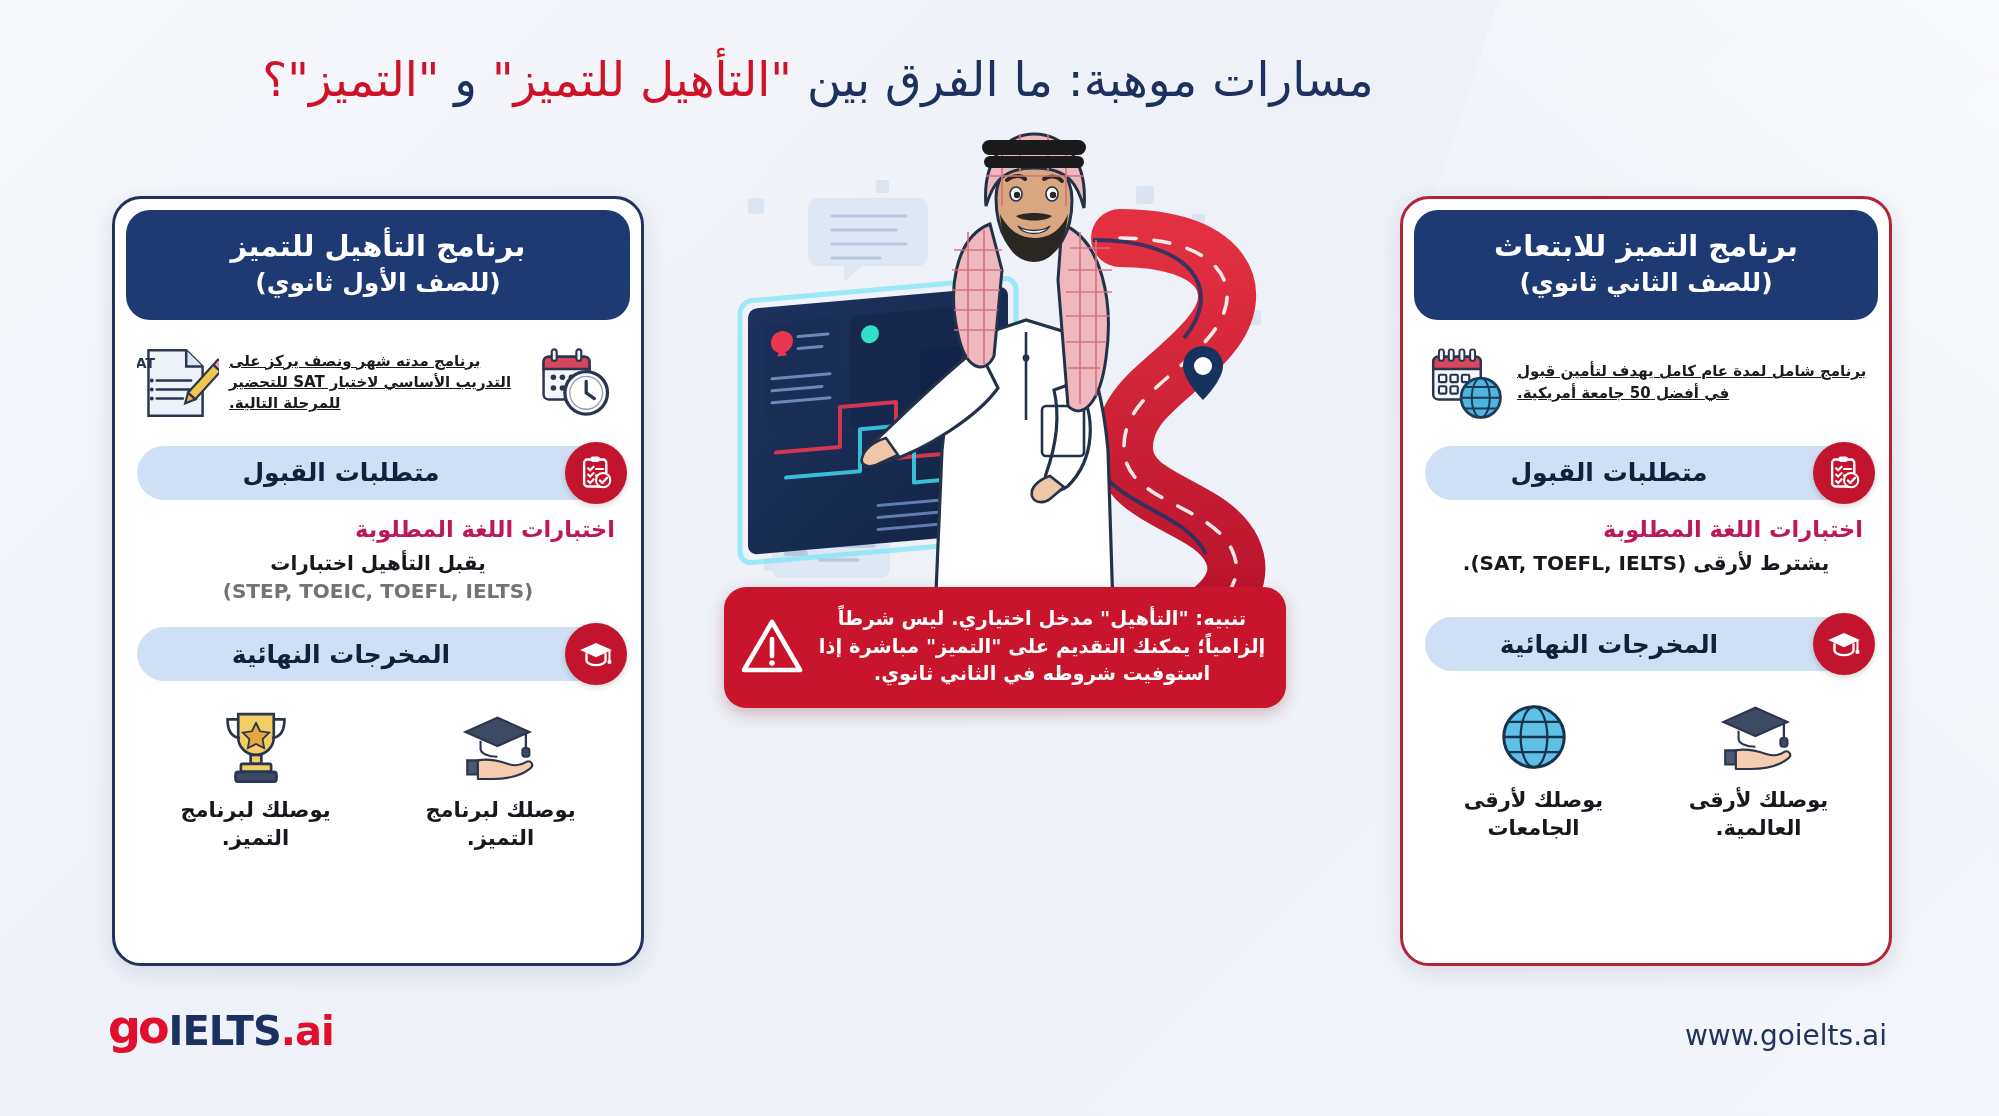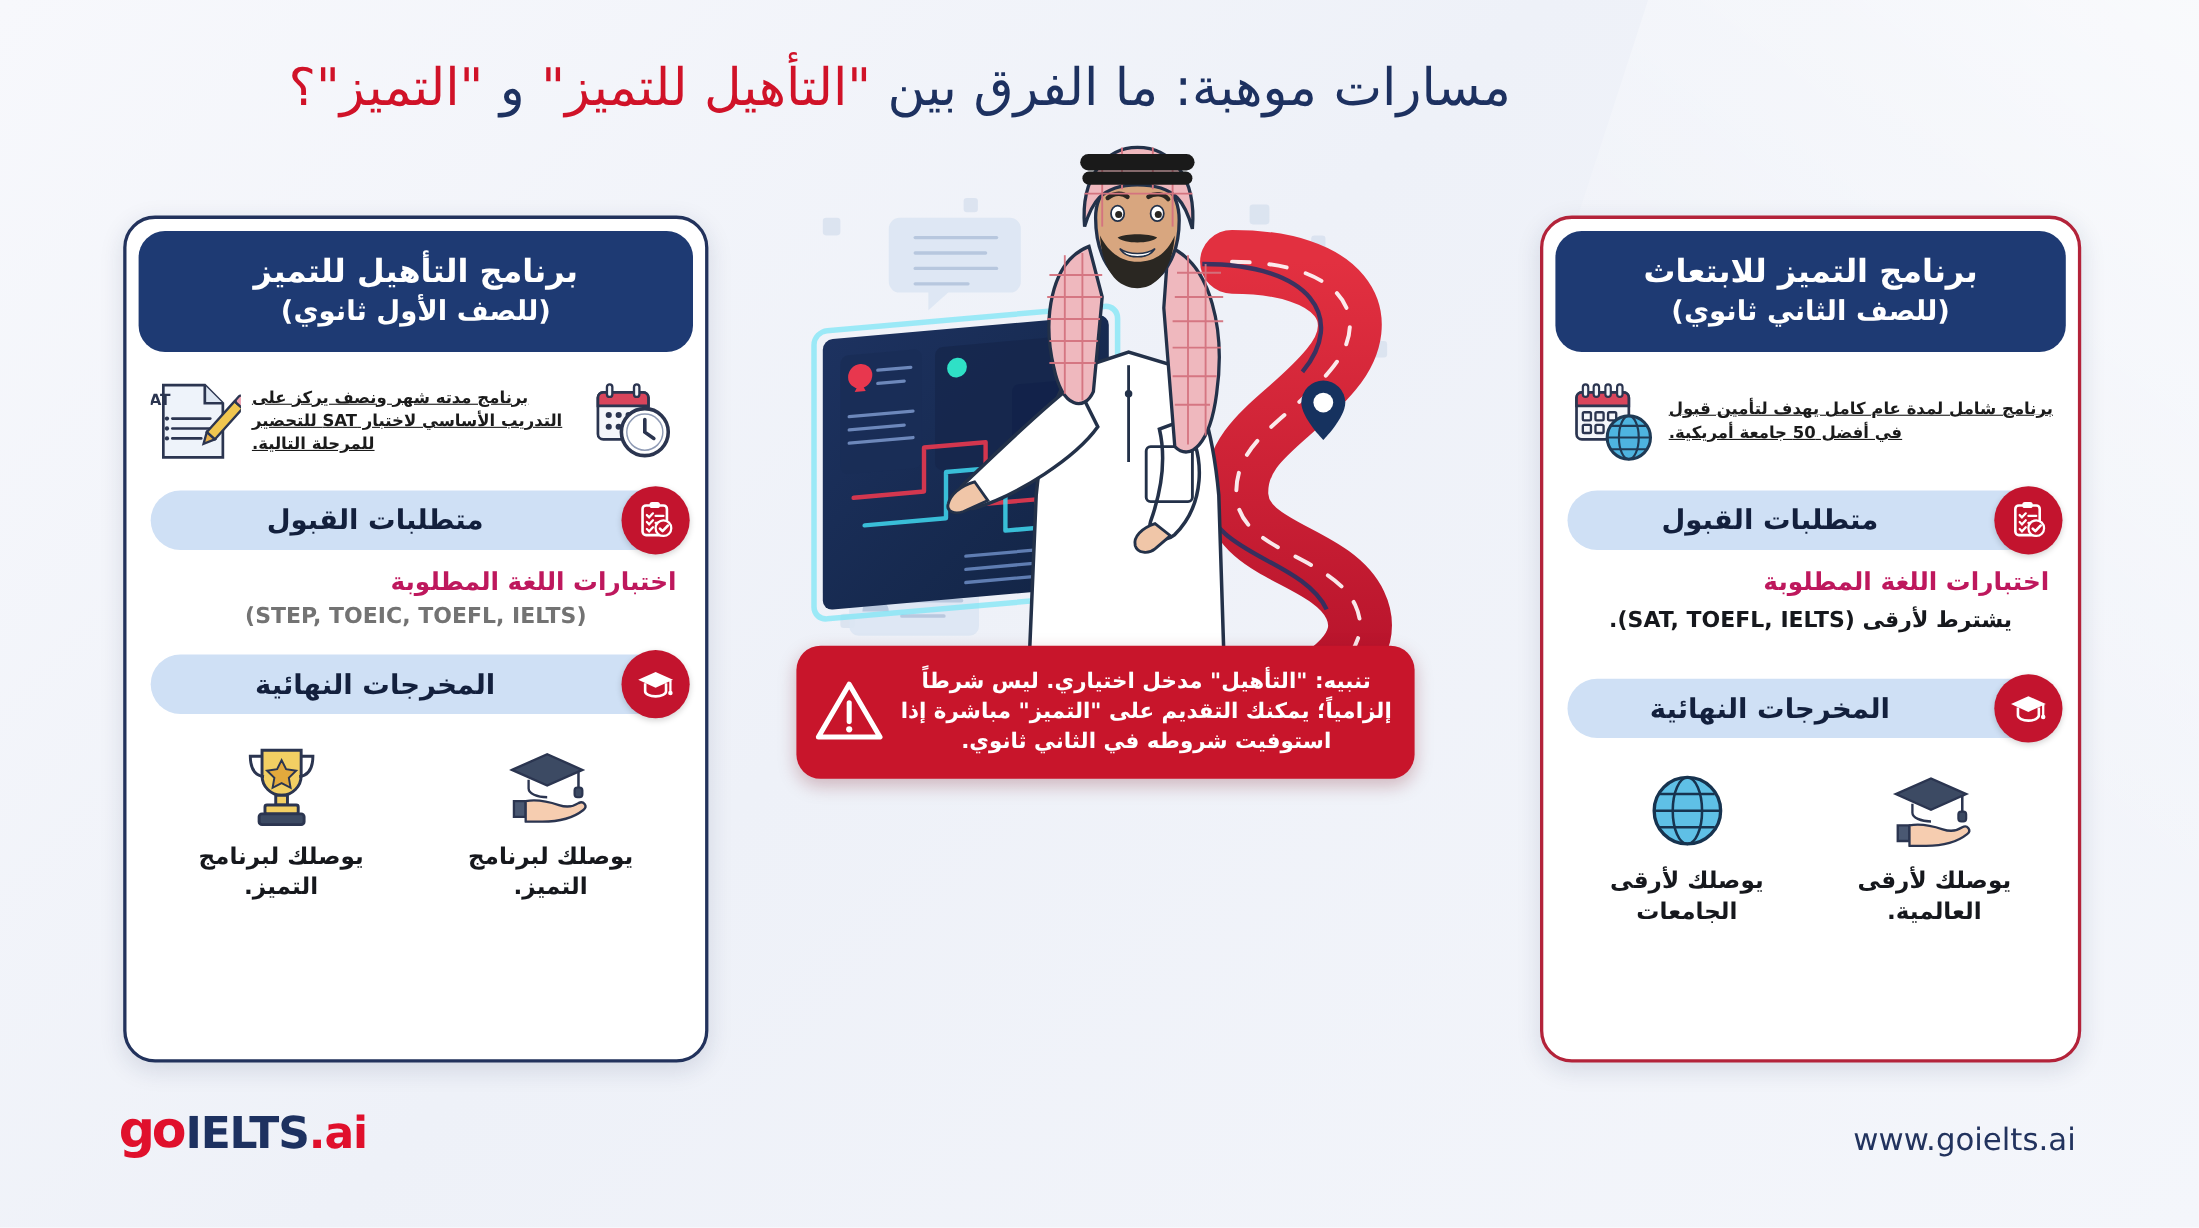--- a/index.html
+++ b/index.html
@@ -225,20 +225,21 @@
           <line x1="24" y1="19" x2="33" y2="19"></line>
           <line x1="24" y1="27" x2="33" y2="27"></line>
         </g>
         <circle cx="33" cy="33" r="9" fill="#c3142e" stroke="#fff" stroke-width="2.6"></circle>
         <path d="M29 33.5l3 3 6-6.5" stroke="#fff" stroke-width="3" fill="none" stroke-linecap="round" stroke-linejoin="round"></path>
       </svg>
     </div>
   </div>
   <div class="section-body">
     <div class="line1">اختبارات اللغة المطلوبة</div>
+    <div class="line2">يقبل التأهيل اختبارات</div>
     <div class="line3">(STEP, TOEIC, TOEFL, IELTS)</div>
   </div>
 
   <div class="section-bar" style="margin-top:22px;">
     <div class="sb-label">المخرجات النهائية</div>
     <div class="sb-icon">
       <svg viewBox="0 0 48 48">
         <path d="M4 19L24 10l20 9-20 9z" fill="#fff"></path>
         <path d="M12 23v9c0 3.3 5.4 6 12 6s12-2.7 12-6v-9" fill="none" stroke="#fff" stroke-width="3"></path>
         <line x1="41" y1="20.5" x2="41" y2="32" stroke="#fff" stroke-width="2.6" stroke-linecap="round"></line>

